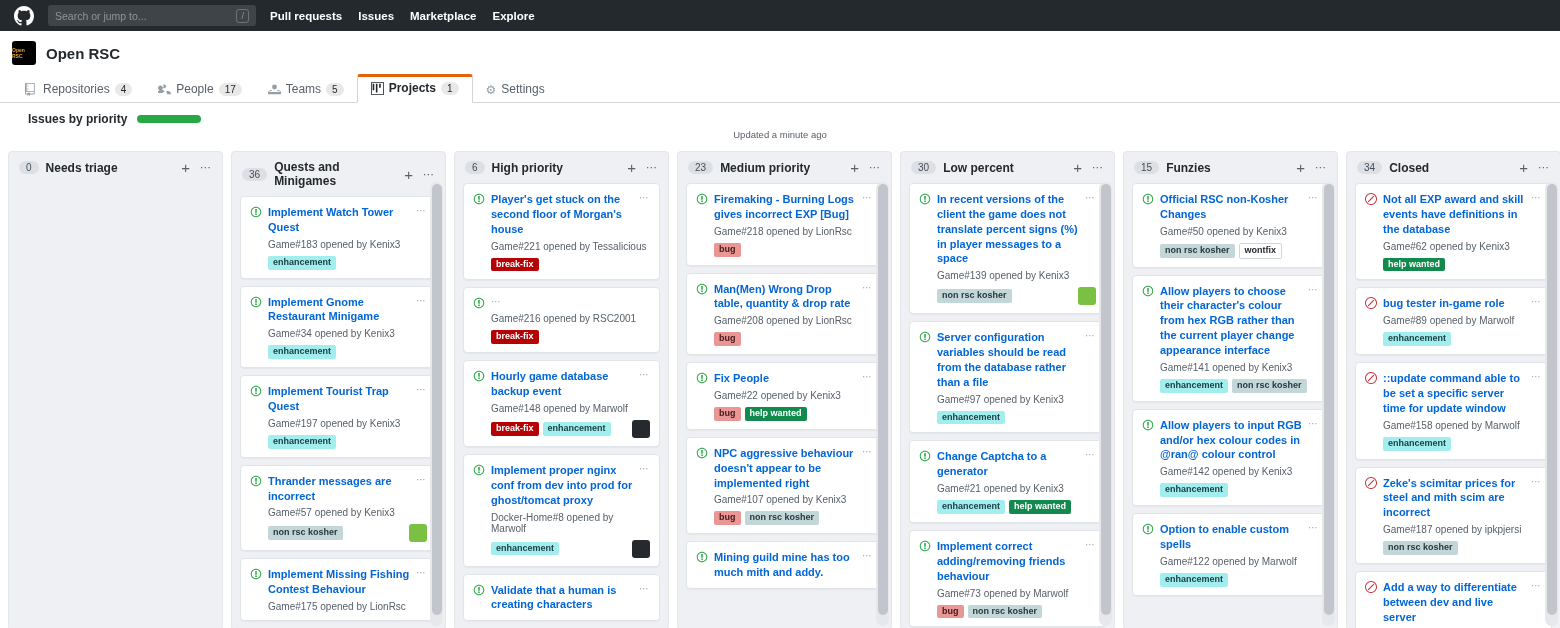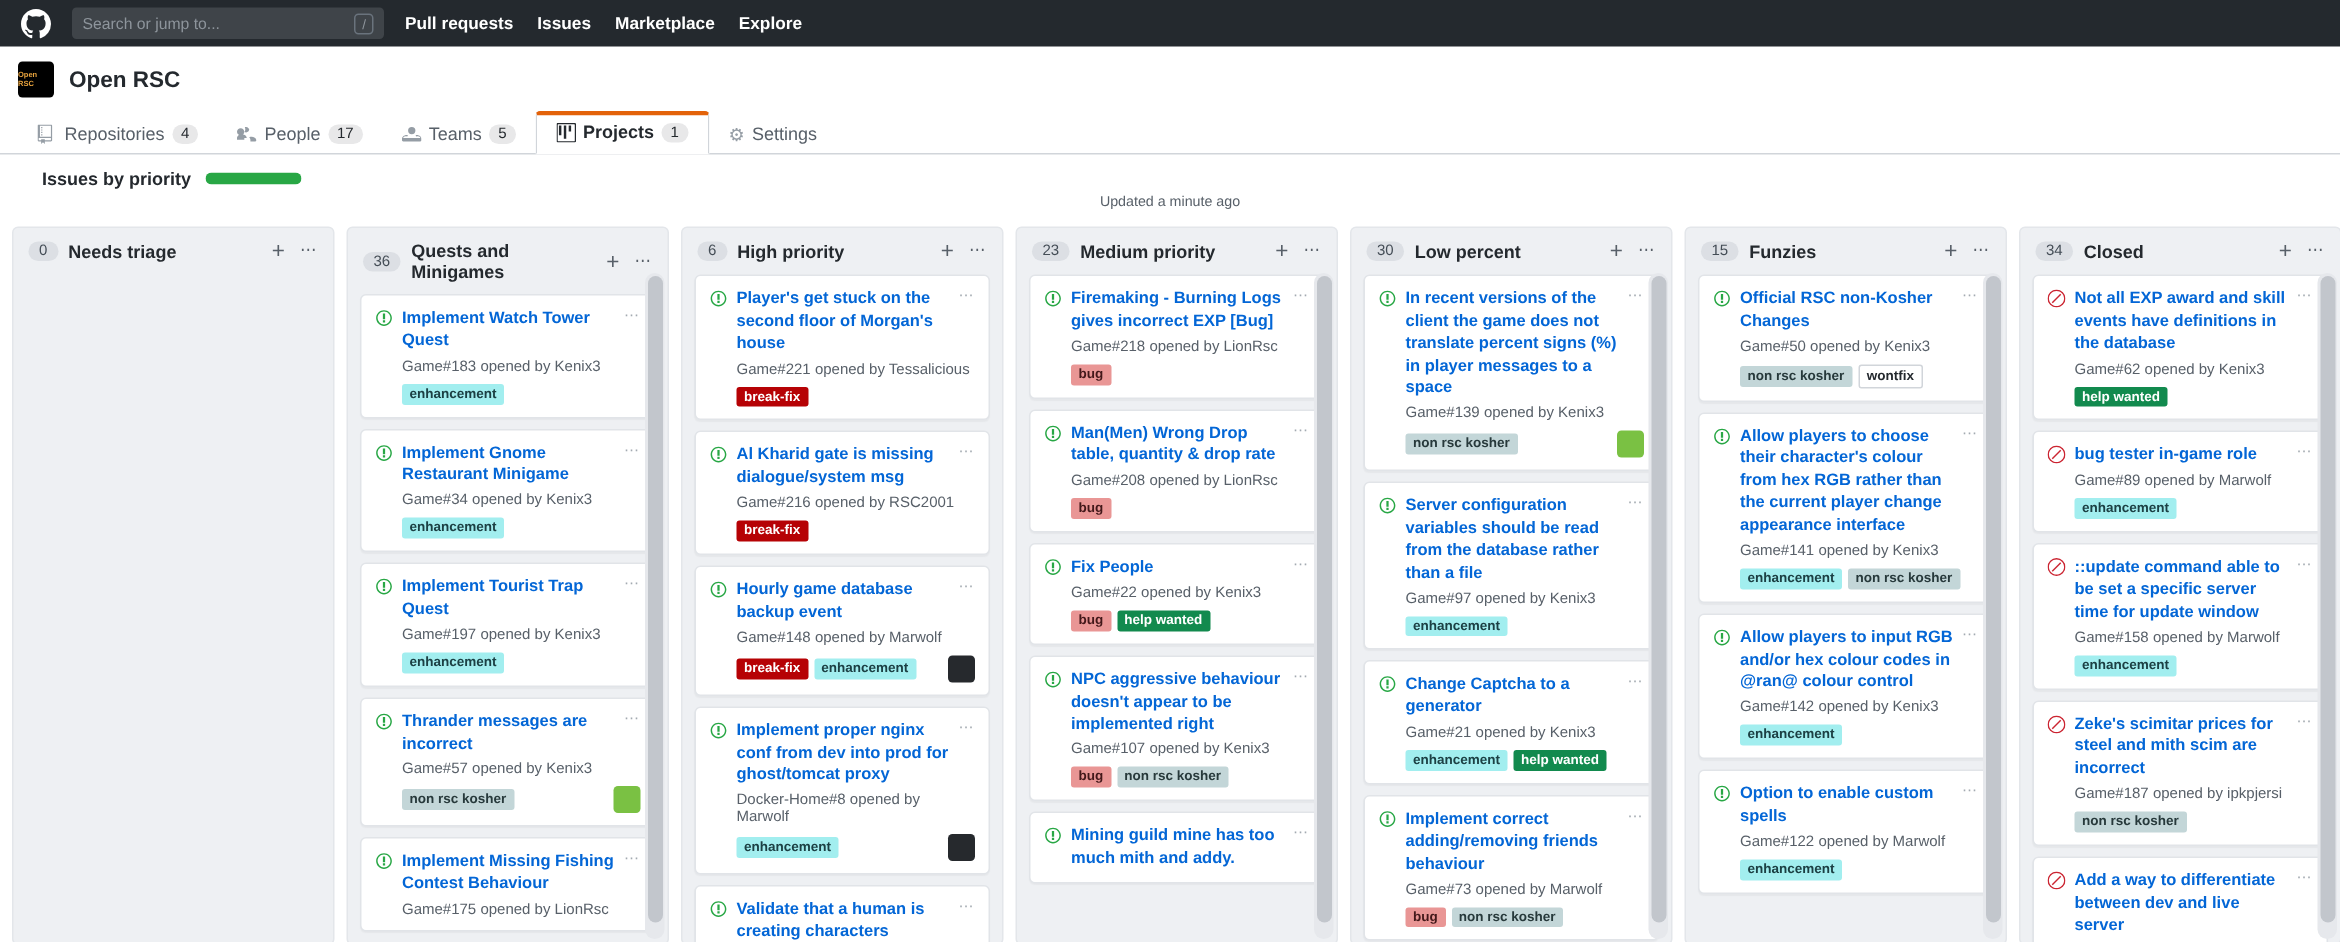--- a/index.html
+++ b/index.html
@@ -252,21 +252,20 @@
           <div class="card-meta">Game#221 opened by Tessalicious</div>
           <div class="card-labels">
             <span class="lbl" style="background: rgb(182, 2, 5); color: rgb(255, 255, 255);">break-fix</span>
           </div>
         </div>
         <div class="card">
           <div class="card-head">
             <svg class="issue-icon" viewBox="0 0 14 16">
               <path fill="#28a745" fill-rule="evenodd" d="M7 2.3c3.14 0 5.7 2.56 5.7 5.7s-2.56 5.7-5.7 5.7A5.71 5.71 0 011.3 8c0-3.14 2.56-5.7 5.7-5.7zM7 1C3.14 1 0 4.14 0 8s3.14 7 7 7 7-3.14 7-7-3.14-7-7-7zm1 3H6v5h2V4zm0 6H6v2h2v-2z"></path>
             </svg>
-            <a class="card-title" href="#">Al Kharid gate is missing dialogue/system msg</a>
             <span class="card-kebab">⋯</span>
           </div>
           <div class="card-meta">Game#216 opened by RSC2001</div>
           <div class="card-labels">
             <span class="lbl" style="background: rgb(182, 2, 5); color: rgb(255, 255, 255);">break-fix</span>
           </div>
         </div>
         <div class="card">
           <div class="card-head">
             <svg class="issue-icon" viewBox="0 0 14 16">

